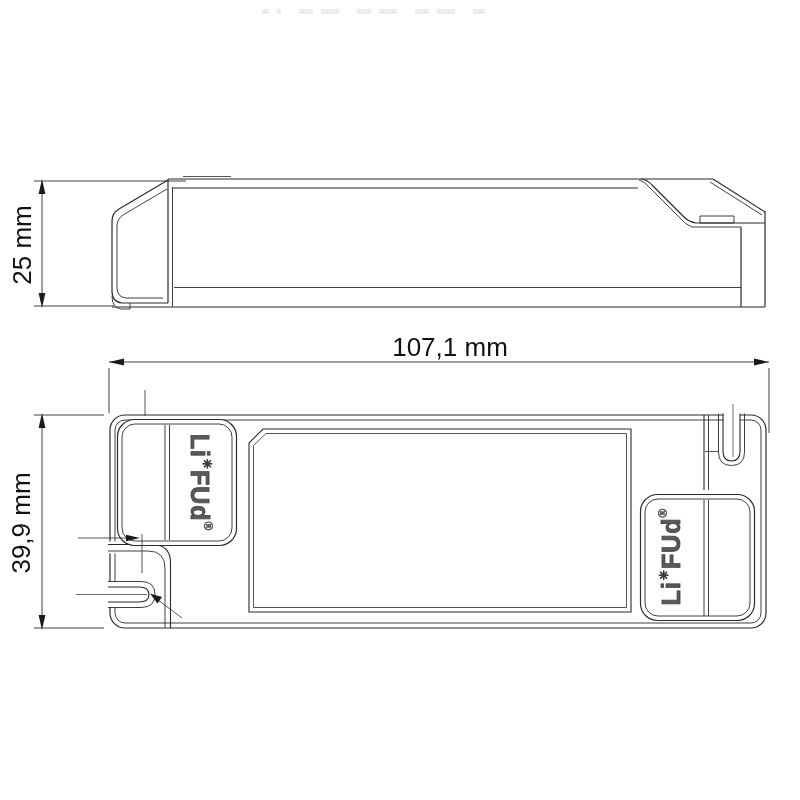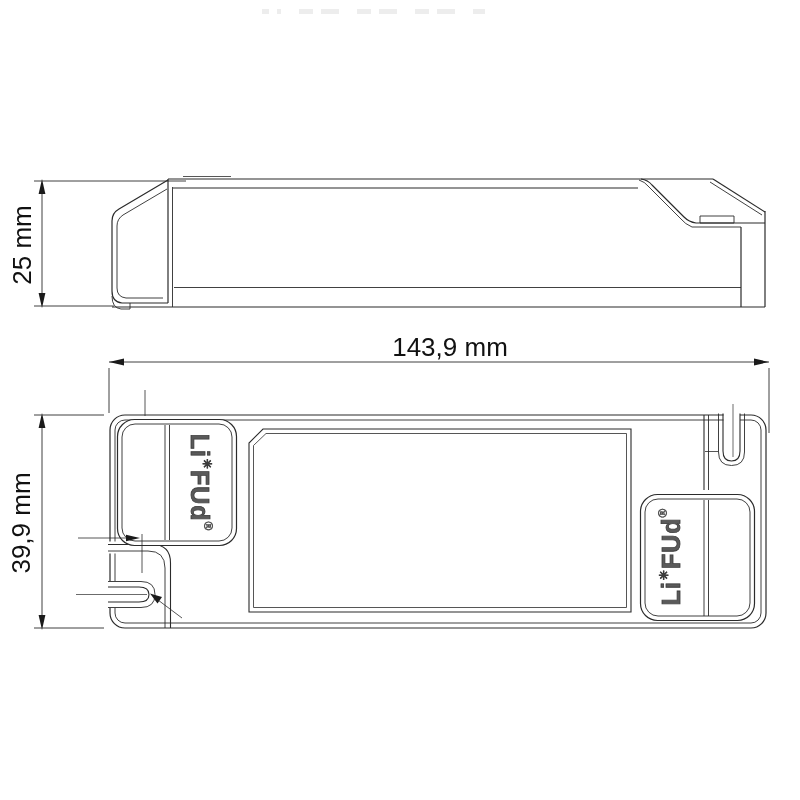--- a/index.html
+++ b/index.html
@@ -145,21 +145,21 @@
     <g stroke="#2b2b2b" stroke-width="0.8" fill="none">
       <line x1="78" y1="538" x2="126" y2="538"></line>
       <polygon points="140,538 126,534.8 126,541.2" fill="#1a1a1a" stroke="none"></polygon>
       <line x1="142" y1="534" x2="142" y2="573"></line>
       <polygon points="150,593.5 162,597 157.5,603.5" fill="#1a1a1a" stroke="none"></polygon>
       <line x1="158" y1="600" x2="182" y2="618"></line>
     </g>
   </svg>
 
   <div class="dim-label" id="dim-side-height">25 mm</div>
-  <div class="dim-label" id="dim-plan-width">143,9 mm</div>
+  <div class="dim-label" id="dim-plan-width">107,1 mm</div>
   <div class="dim-label" id="dim-plan-height">39,9 mm</div>
 
   <div class="logo" id="logo-top-left">
     <span>Li</span>
       <span class="sup flower">✳</span>
       <span>FUd</span>
       <span class="sup">®</span>
   </div>
   <div class="logo" id="logo-bottom-right">
     <span>Li</span>

